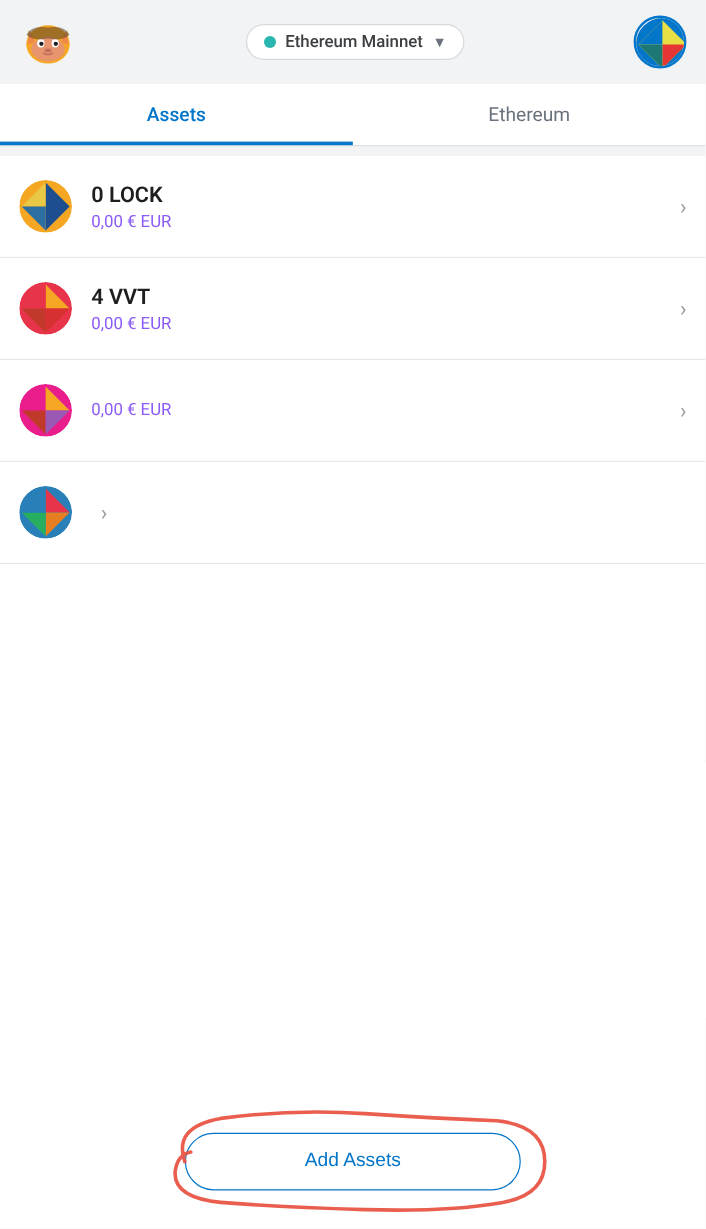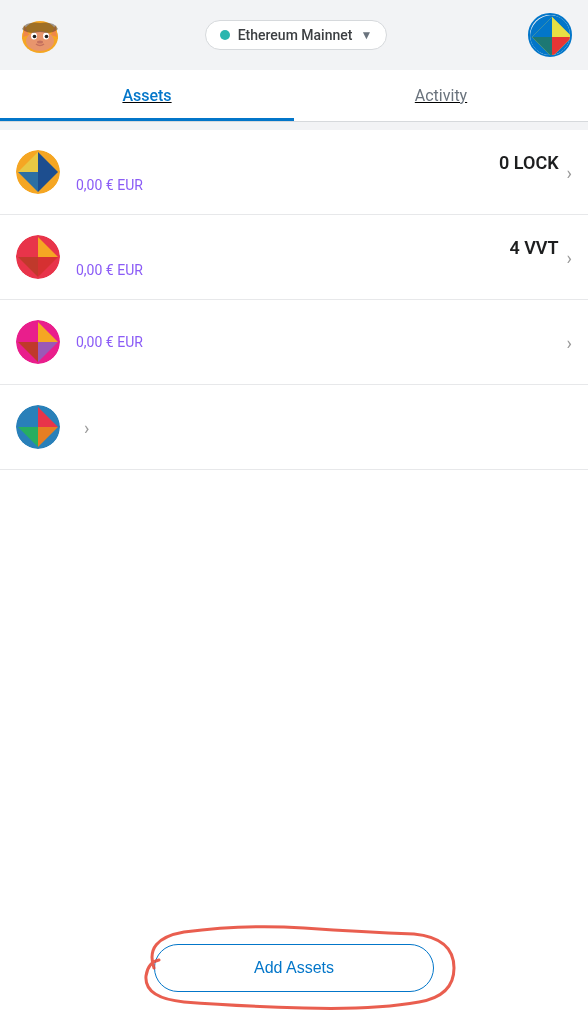--- a/index.html
+++ b/index.html
@@ -61,21 +61,20 @@
       overflow: hidden;
       position: relative;
       cursor: pointer;
     }
 
     
     .tabs {
       background: white;
       display: flex;
       border-bottom: 1px solid #d6d9dc;
-      text-decoration: underline;
     }
 
     .tab {
       flex: 1;
       text-align: center;
       padding: 16px 0;
       font-size: 16px;
       cursor: pointer;
       position: relative;
       color: #6a737d;
@@ -125,21 +124,20 @@
 
     .token-info {
       flex: 1;
     }
 
     .token-name {
       font-size: 18px;
       font-weight: 600;
       color: #1d1e1f;
       margin-bottom: 4px;
-      text-align: right;
     }
 
     .token-value {
       font-size: 14px;
       color: #8b5cf6;
     }
 
     .token-info-icon {
       display: inline-flex;
       align-items: center;
@@ -251,21 +249,21 @@
       <polygon points="22,2 22,22 2,22" fill="#0376c9"></polygon>
     </svg>
   </div>
 </div>
 
 <div class="tabs">
   <div class="tab active">
     <span>Assets</span>
   </div>
   <div class="tab">
-    <span>Activity</span>
+    <span>Ethereum</span>
   </div>
 </div>
 
 <div class="token-list">
 
   <div class="token-item">
     <div class="token-icon">
       <svg viewBox="0 0 44 44" width="44" height="44">
         <circle cx="22" cy="22" r="22" fill="#f5a623"></circle>
         <polygon points="22,2 42,22 22,42" fill="#1d4e8f"></polygon>

